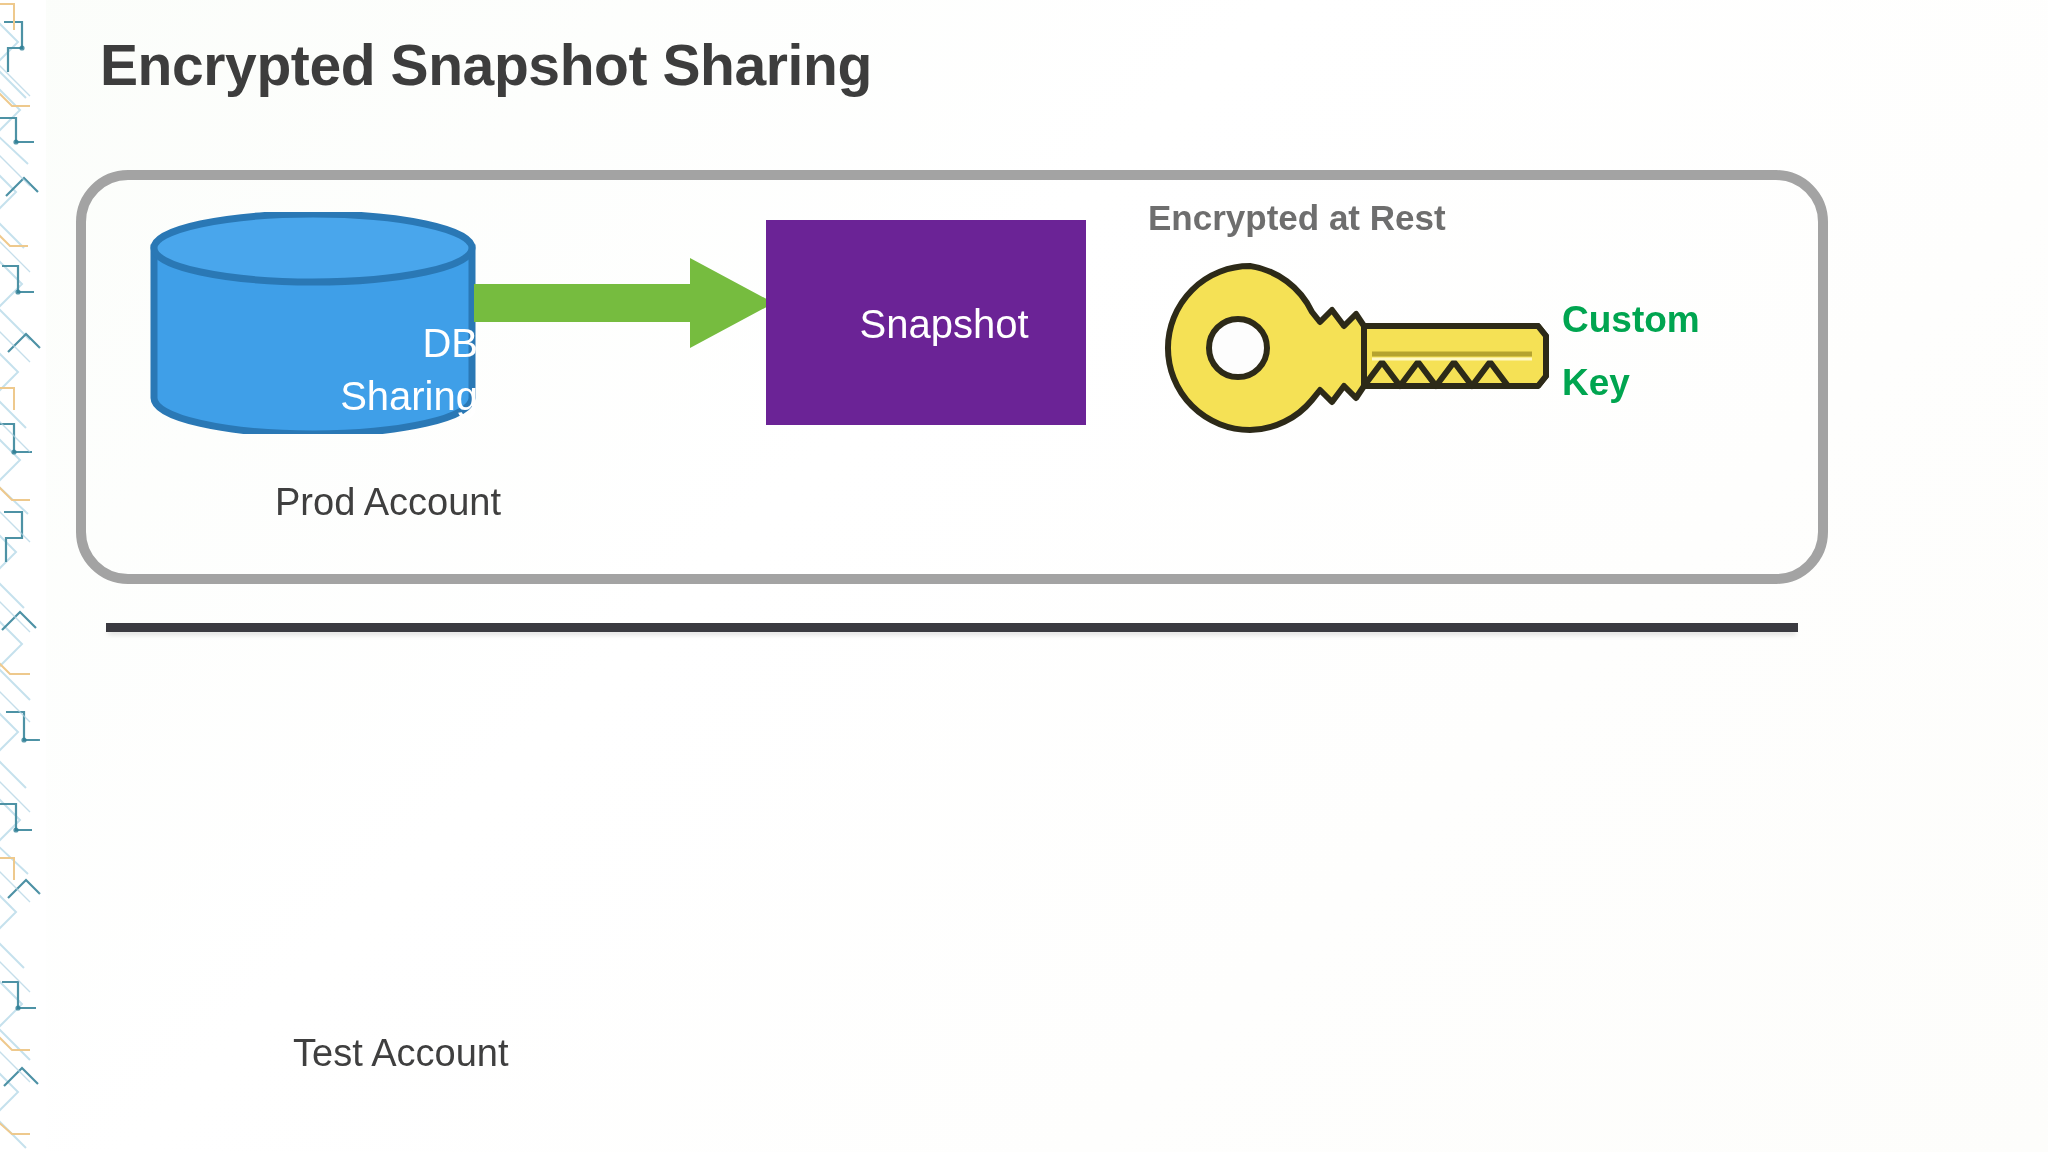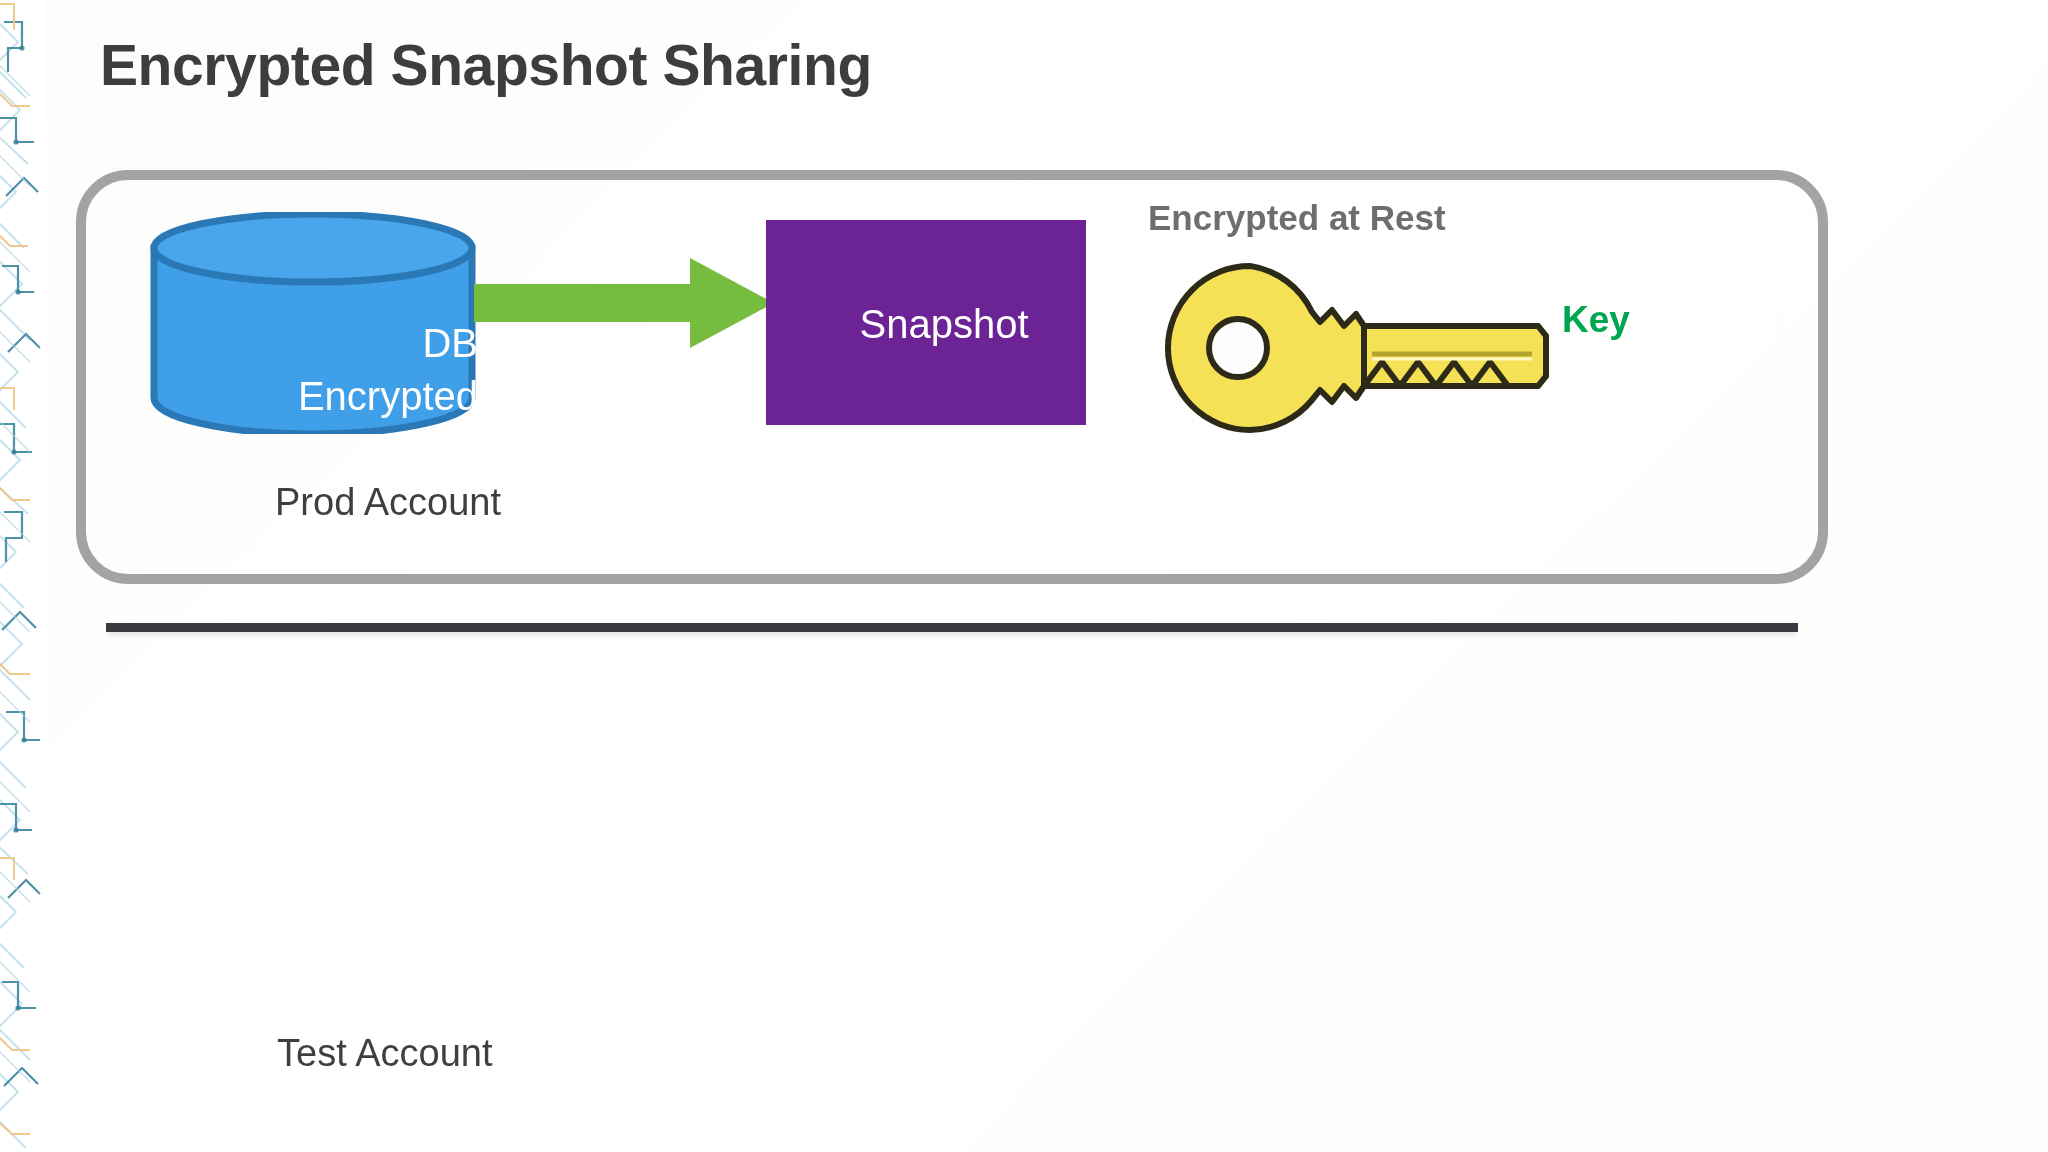--- a/index.html
+++ b/index.html
@@ -166,21 +166,21 @@
     top: 623px;
     width: 1692px;
     height: 9px;
     background: #3a3a40;
     box-shadow: 0 5px 5px -2px rgba(0,0,0,0.13);
   }
 
   
   #test-account-label {
     position: absolute;
-    left: 277px;
+    left: 293px;
     top: 1032px;
     font-size: 38px;
     color: #3f3f3f;
     white-space: nowrap;
   }
 </style>
 </head>
 <body>
 
 <div id="slide">
@@ -263,21 +263,21 @@
   <div id="prod-box"></div>
 
   <div id="db-cylinder">
     <svg width="330" height="222" viewBox="0 0 330 222" xmlns="http://www.w3.org/2000/svg">
       <path d="M6 36 L6 186 A159 36 0 0 0 324 186 L324 36 Z" fill="#3f9fe8" stroke="#2a78b5" stroke-width="7"></path>
       <ellipse cx="165" cy="36" rx="159" ry="34" fill="#49a6ec" stroke="#2a78b5" stroke-width="7"></ellipse>
     </svg>
   </div>
   <div id="db-label">
     <div>DB</div>
-    <div>Encrypted</div>
+    <div>Sharing</div>
   </div>
 
   <div id="flow-arrow">
     <svg width="300" height="90" viewBox="0 0 300 90" xmlns="http://www.w3.org/2000/svg">
       <path d="M0 26 L216 26 L216 0 L300 45 L216 90 L216 64 L0 64 Z" fill="#76bc3f"></path>
     </svg>
   </div>
 
   <div id="snapshot-box"></div>
   <div id="snapshot-label">Snapshot</div>
@@ -298,20 +298,21 @@
                M284 124 L284 116 L300 116 L304 124 Z
                M320 124 L320 116 L336 116 L340 124 Z" fill="#ffffff" opacity="0"></path>
       <path d="M204 128 L222 104 L240 128 L258 104 L276 128 L294 104 L312 128 L330 104 L348 128 L378 128 L386 118 L386 78 L378 68 L204 68 Z" fill="#f5e155" stroke="#2d2a18" stroke-width="6" stroke-linejoin="round"></path>
       <line x1="212" y1="96" x2="372" y2="96" stroke="#b5a32f" stroke-width="5"></line>
       <line x1="212" y1="101" x2="372" y2="101" stroke="#fff8c2" stroke-width="3"></line>
       <circle cx="78" cy="90" r="29" fill="#fdfdfd" stroke="#2d2a18" stroke-width="6"></circle>
     </svg>
   </div>
 
   <div id="custom-key-label">
+    <div>Custom</div>
     <div>Key</div>
   </div>
 
   <div id="prod-account-label">Prod Account</div>
 
   <div id="divider"></div>
 
   <div id="test-account-label">Test Account</div>
 
 </div>

